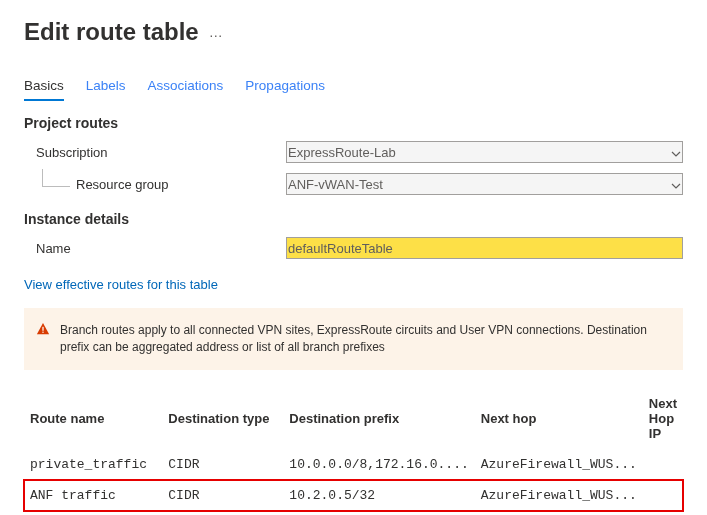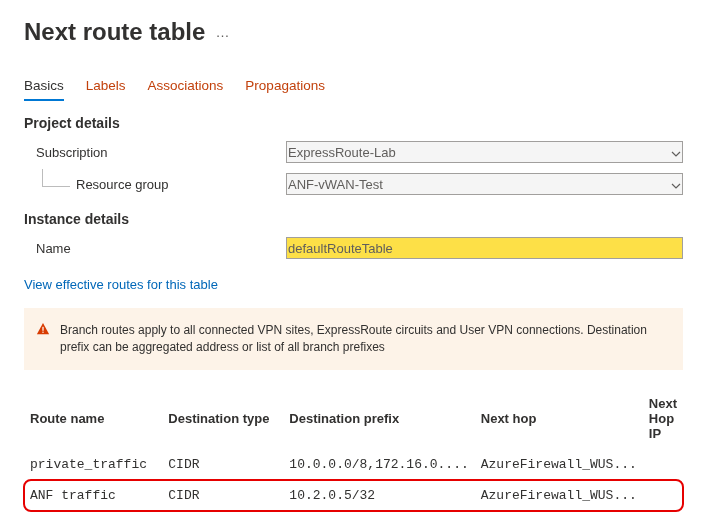--- a/index.html
+++ b/index.html
@@ -30,21 +30,21 @@
     letter-spacing: 1px;
   }
   .tabs {
     display: flex;
     gap: 22px;
     border-bottom: none;
     margin-bottom: 14px;
   }
   .tab {
     font-size: 13.5px;
-    color: #c2410c;
+    color: #3b82f6;
     padding: 4px 0 6px 0;
     cursor: pointer;
   }
   .tab.active {
     color: #323130;
     border-bottom: 2px solid #0078d4;
     font-weight: 400;
   }
   .section-header {
     font-size: 14px;
@@ -134,21 +134,20 @@
   }
   td {
     padding: 8px 6px;
     border: none;
     font-size: 13px;
     font-family: Liberation Mono, monospace;
   }
   .hl-row {
     outline: 2px solid #e60000;
     outline-offset: -1px;
-    border-radius: 7px;
   }
   .input-cell {
     height: 24px;
     border: 1px solid #8a8886;
     background: #fff;
     width: 100%;
     display: flex;
     align-items: center;
     justify-content: space-between;
     padding: 0 6px;
@@ -161,32 +160,32 @@
   .col-dpref { width: 132px; }
   .col-nhop { width: 128px; }
   .col-nhip { width: auto; }
 </style>
 </head>
 <body>
 
 
 
 <div class="title-row">
-  <h1>Next route table</h1>
+  <h1>Edit route table</h1>
   <span class="ellipsis">…</span>
 </div>
 
 <div class="tabs">
   <div class="tab active">Basics</div>
   <div class="tab">Labels</div>
   <div class="tab">Associations</div>
   <div class="tab">Propagations</div>
 </div>
 
-<div class="section-header">Project details</div>
+<div class="section-header">Project routes</div>
 
 <div class="field-row">
   <div class="field-label">Subscription</div>
   <div class="dropdown">
     <span>ExpressRoute-Lab</span>
     <span class="chevron">
       <svg viewBox="0 0 10 10">
           <path d="M1 3l4 4 4-4" stroke="#605e5c" stroke-width="1.2" fill="none"></path>
         </svg>
     </span>

